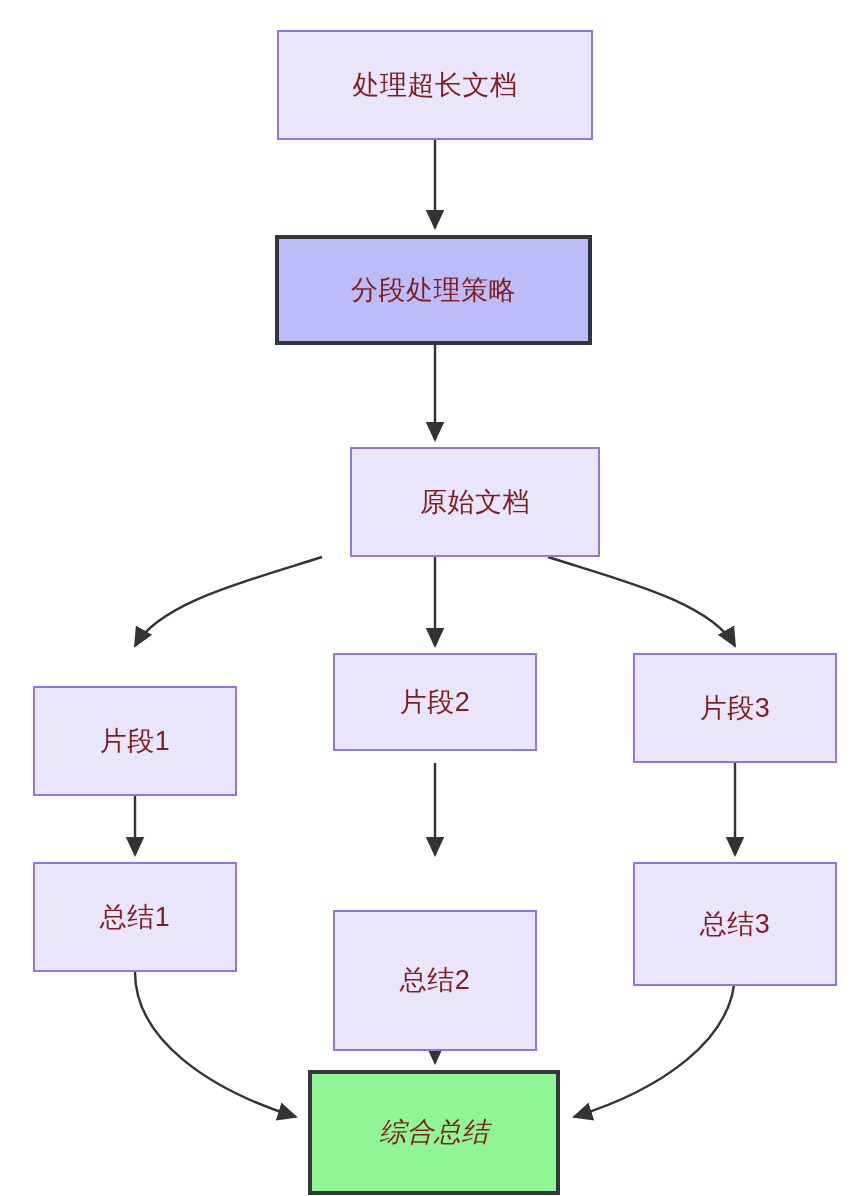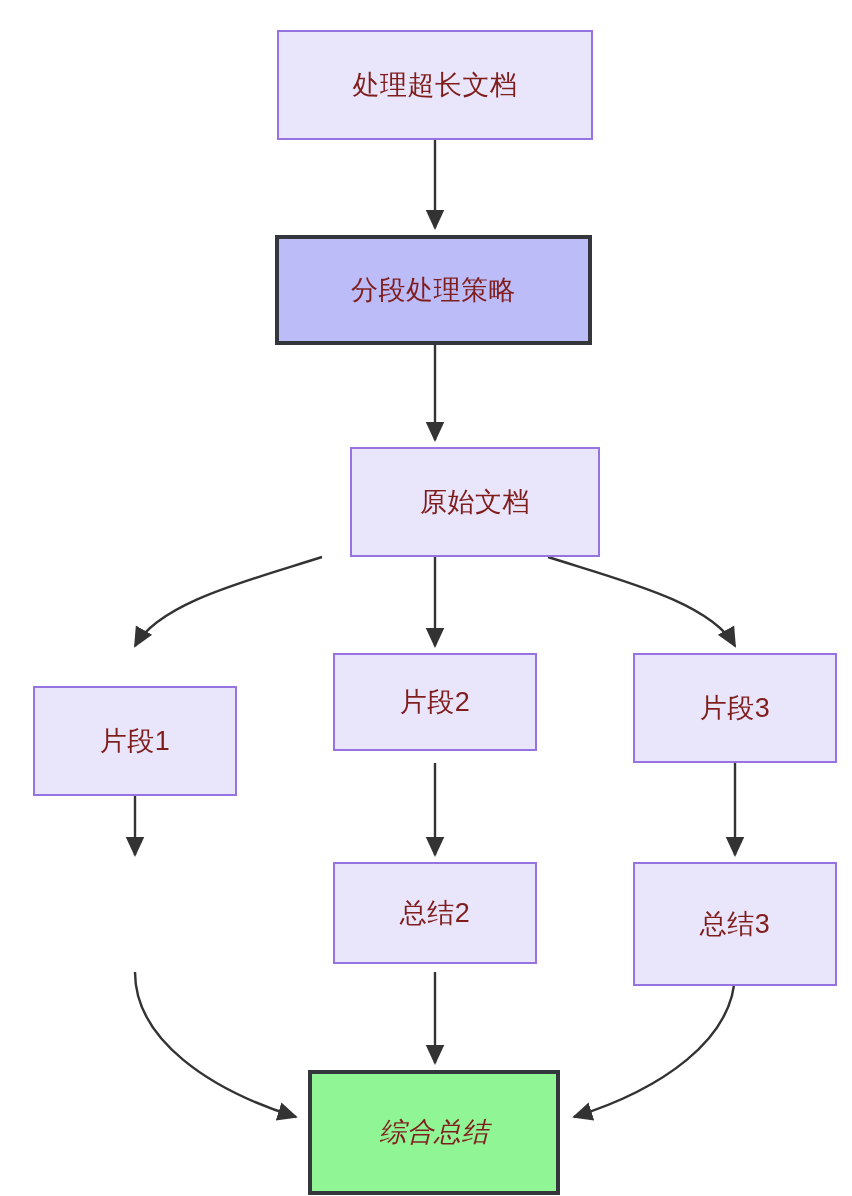--- a/index.html
+++ b/index.html
@@ -108,22 +108,25 @@
   </div>
 
   <div class="node node-light" style="left:333px; top:653px; width:204px; height:98px;">
     <span class="node-label">片段2</span>
   </div>
 
   <div class="node node-light" style="left:633px; top:653px; width:204px; height:110px;">
     <span class="node-label">片段3</span>
   </div>
 
+  <div class="node node-light" style="left:33px; top:862px; width:204px; height:110px;">
+    <span class="node-label">总结1</span>
+  </div>
 
-  <div class="node node-light" style="left:333px; top:862px; width:204px; height:102px;text-align:right;">
+  <div class="node node-light" style="left:333px; top:910px; width:204px; height:141px;text-align:right;">
     <span class="node-label">总结2</span>
   </div>
 
   <div class="node node-light" style="left:633px; top:862px; width:204px; height:124px;">
     <span class="node-label">总结3</span>
   </div>
 
   <div class="node node-success" style="left:308px; top:1070px; width:252px; height:125px;font-style:italic;">
     <span class="node-label">综合总结</span>
   </div>

